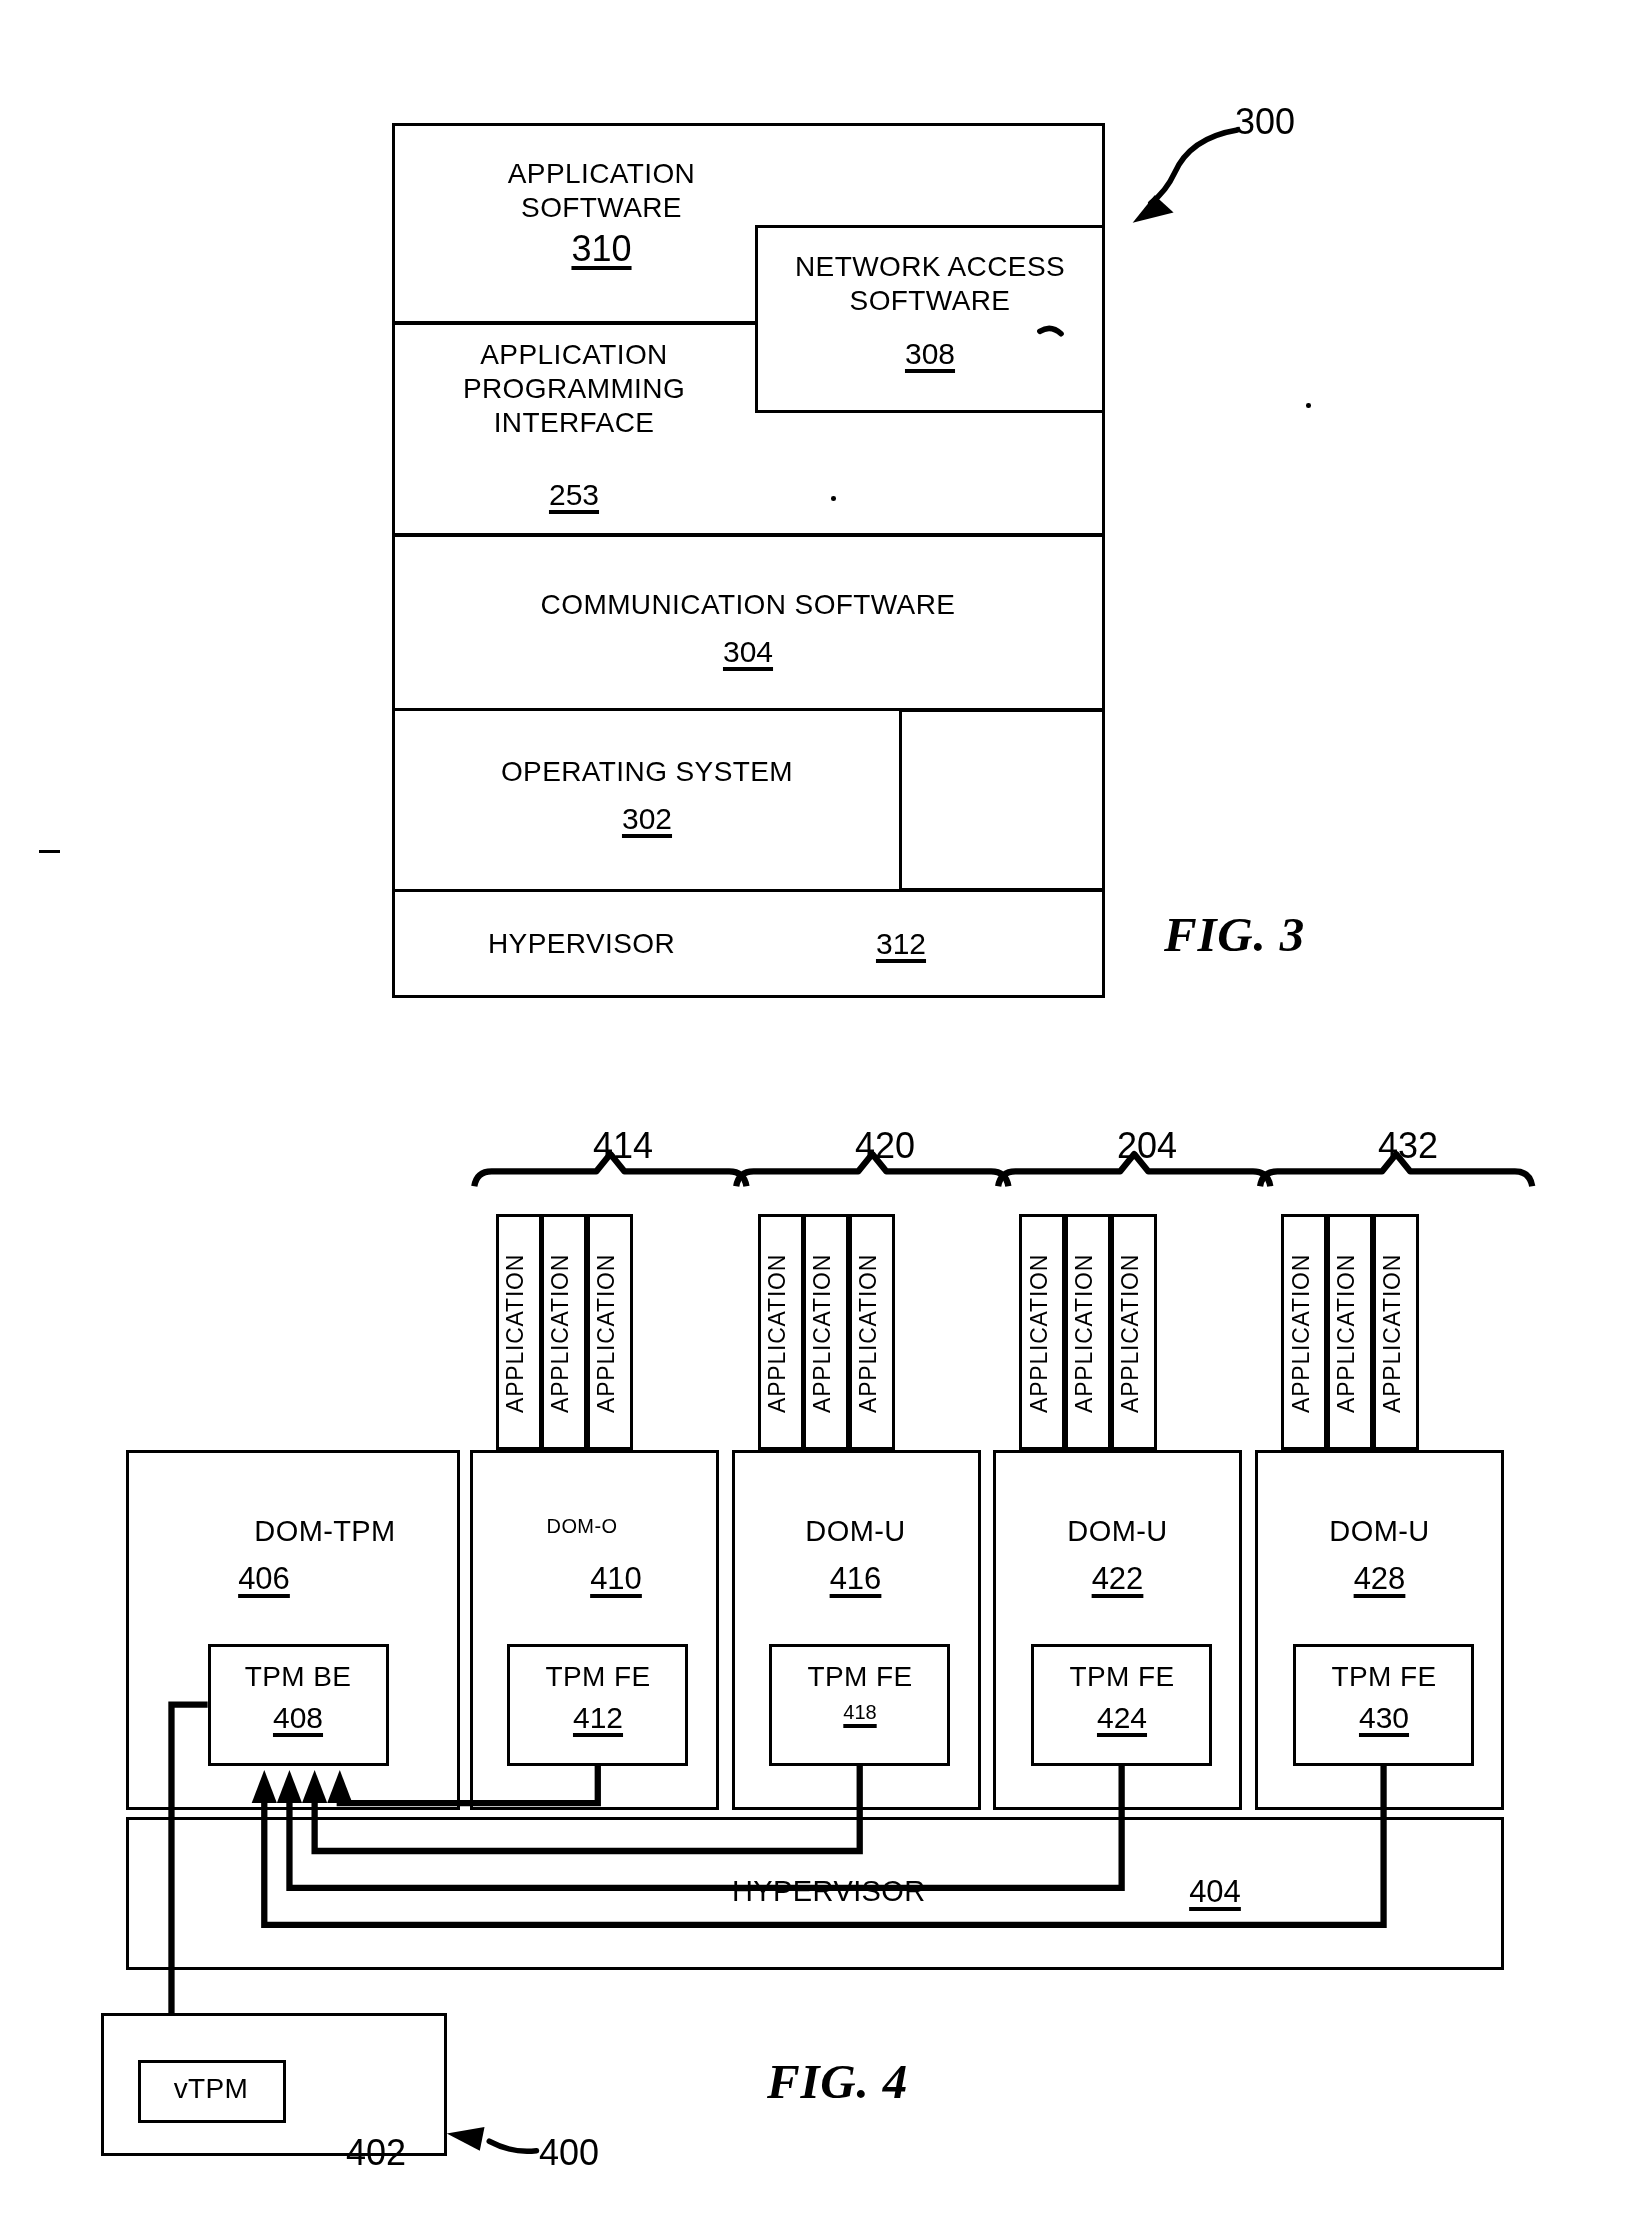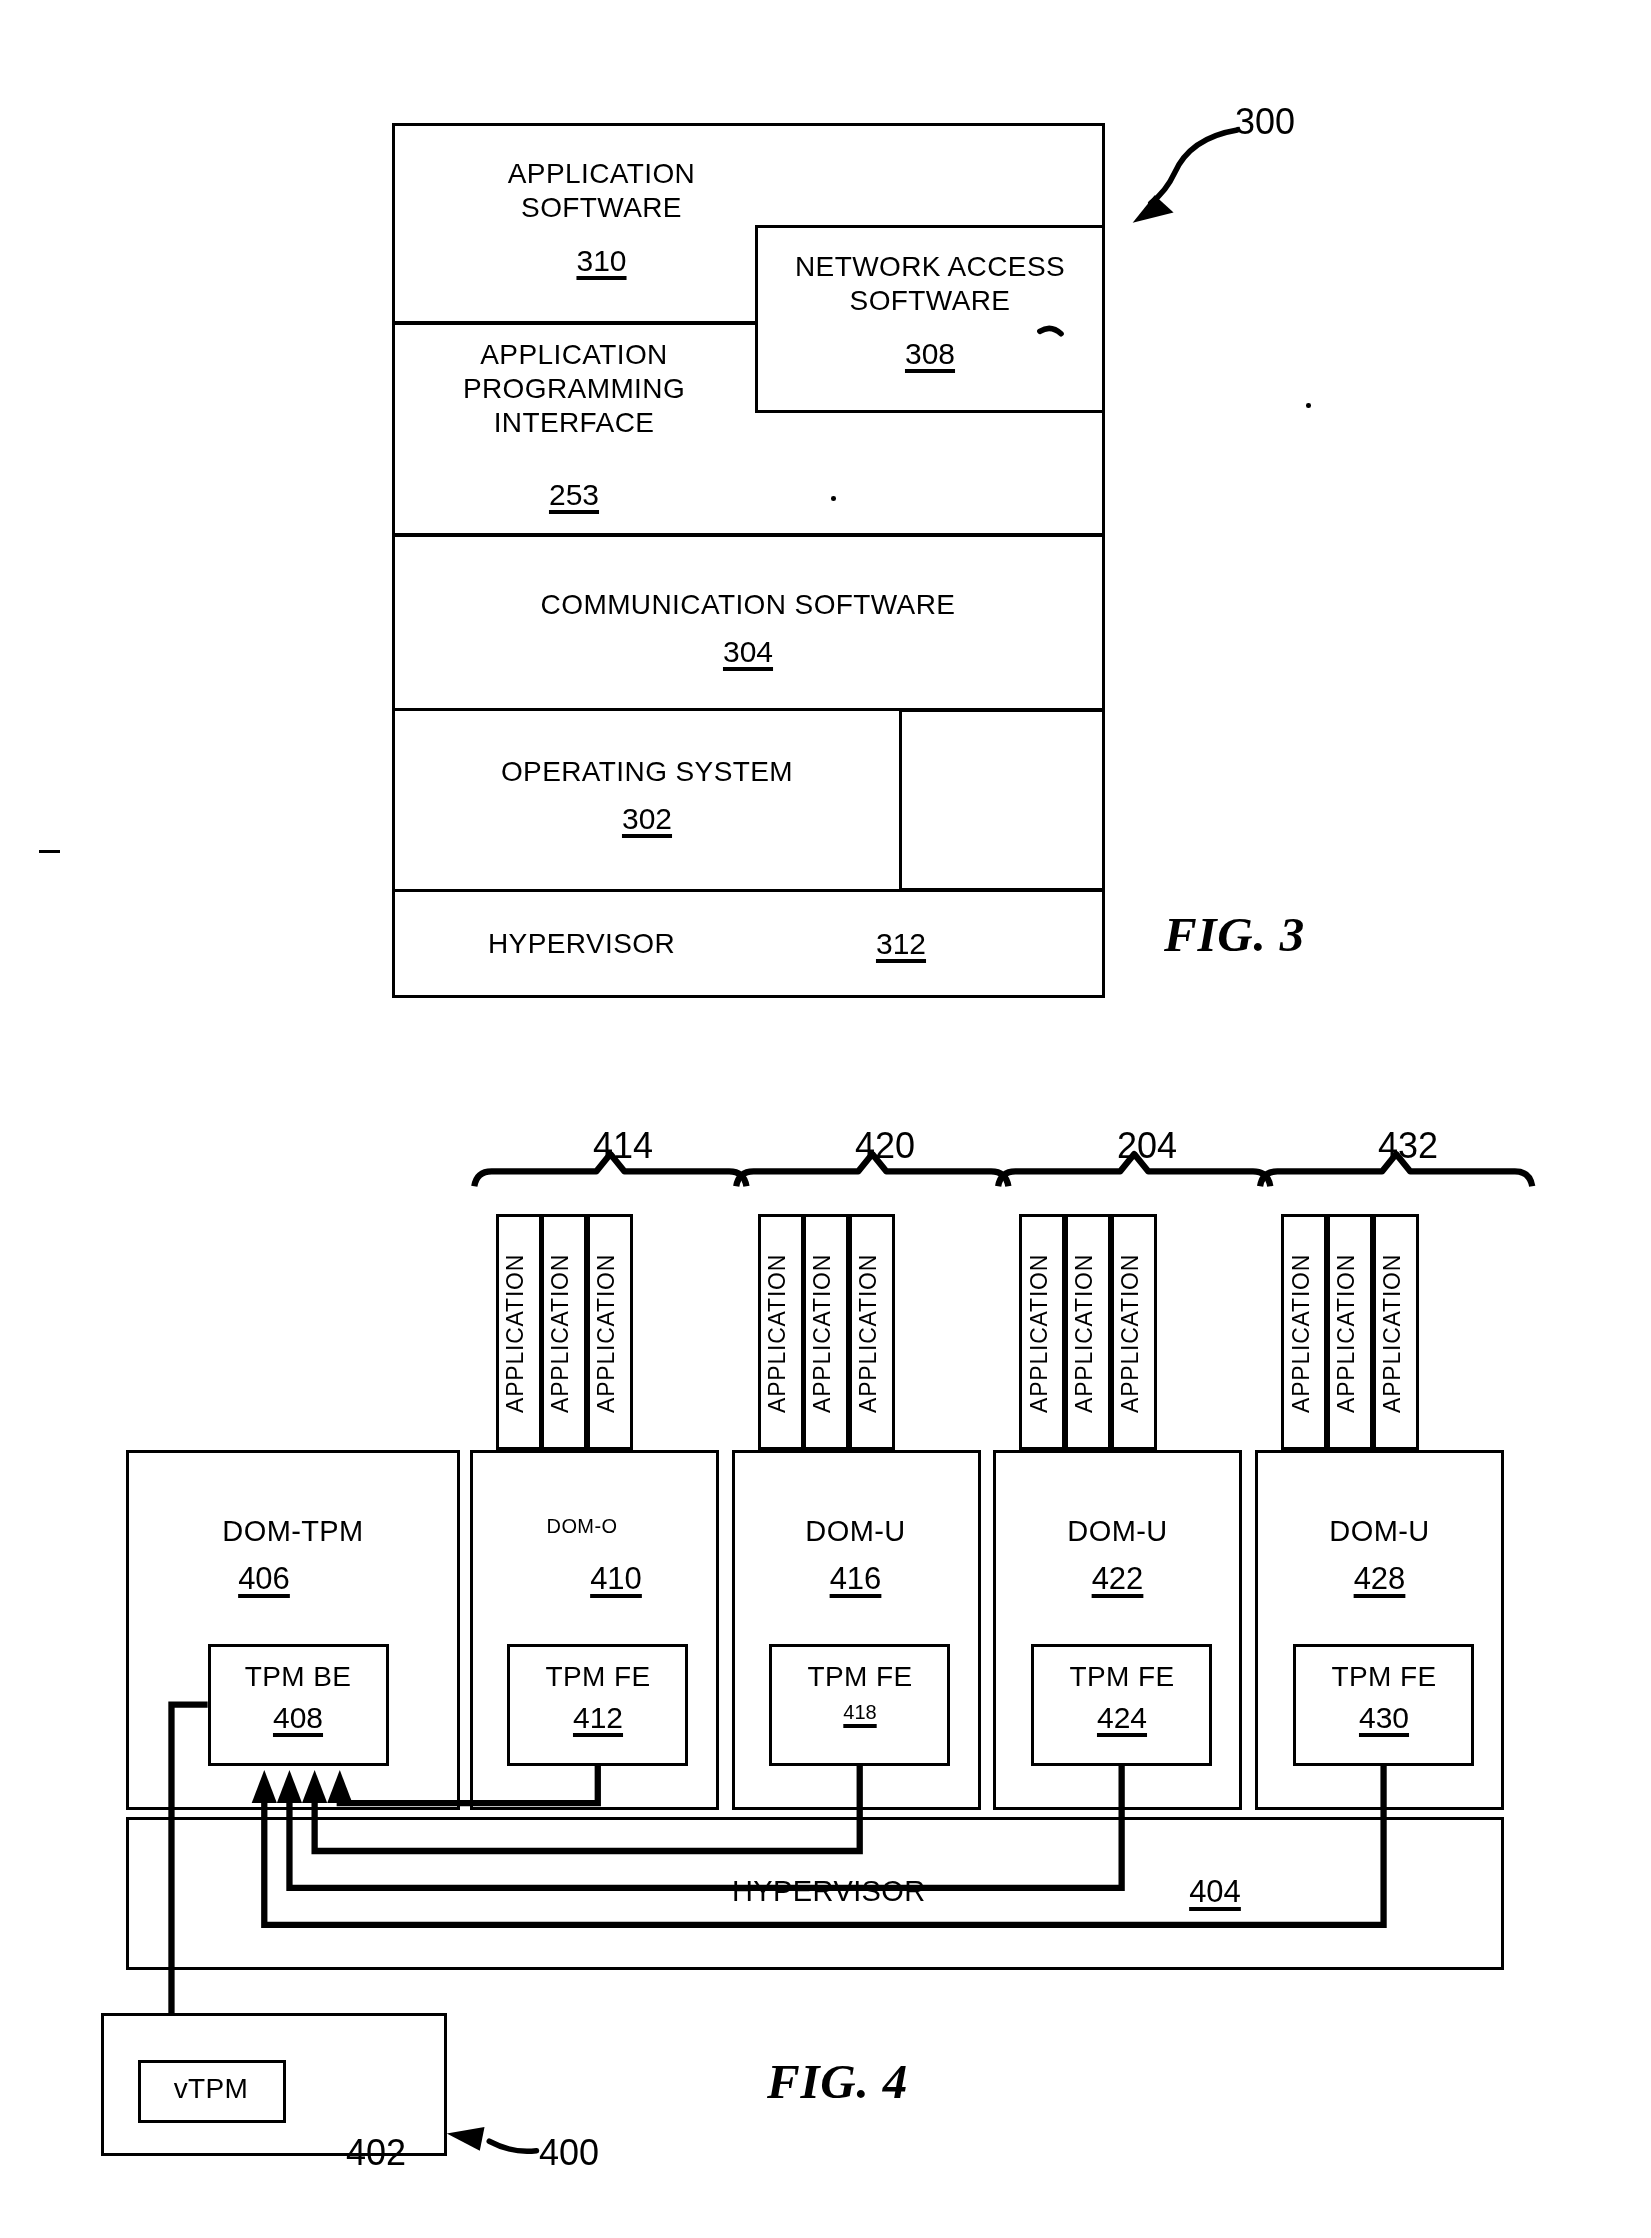--- a/index.html
+++ b/index.html
@@ -95,21 +95,21 @@
 
     <div class="box" style="left:392px; top:123px; width:713px; height:875px;"></div>
 
     <div class="hline" style="left:392px; top:321px; width:713px;"></div>
     <div class="hline" style="left:392px; top:533px; width:713px;"></div>
     <div class="hline" style="left:392px; top:708px; width:713px;"></div>
     <div class="hline" style="left:392px; top:888px; width:713px;"></div>
 
     <div class="label" style="left:440px; top:157px; width:323px; font-size:28px;">APPLICATION
 SOFTWARE</div>
-    <div class="refnum" style="left:440px; top:244px; width:323px; font-size:30px;">310</div>
+    <div class="refnum" style="left:440px; top:228px; width:323px; font-size:36px;">310</div>
 
     <div class="box" style="left:755px; top:225px; width:350px; height:188px;"></div>
     <div class="label" style="left:767px; top:250px; width:326px; font-size:28px;">NETWORK ACCESS
 SOFTWARE</div>
     <div class="refnum" style="left:767px; top:337px; width:326px; font-size:30px;">308</div>
 
     <svg class="overlay" viewBox="0 0 2099 2846" width="1651" height="2239">
       <path d="M1322 421 q14 -9 27 3" stroke="#000" stroke-width="7" fill="none" stroke-linecap="round"></path>
     </svg>
 
@@ -180,21 +180,21 @@
       <path d="M603 1508 q3 -19 22 -19 h133 l18 -22 18 22 h133 q19 0 22 19" stroke="#000" stroke-width="8" fill="none" stroke-linejoin="round"></path>
 
       <path d="M936 1508 q3 -19 22 -19 h133 l18 -22 18 22 h133 q19 0 22 19" stroke="#000" stroke-width="8" fill="none" stroke-linejoin="round"></path>
 
       <path d="M1269 1508 q3 -19 22 -19 h133 l18 -22 18 22 h133 q19 0 22 19" stroke="#000" stroke-width="8" fill="none" stroke-linejoin="round"></path>
 
       <path d="M1602 1508 q3 -19 22 -19 h133 l18 -22 18 22 h133 q19 0 22 19" stroke="#000" stroke-width="8" fill="none" stroke-linejoin="round"></path>
     </svg>
 
     <div class="box" style="left:126px; top:1450px; width:334px; height:360px;"></div>
-    <div class="label" style="left:130px; top:1514px; width:326px; font-size:29px;">DOM-TPM</div>
+    <div class="label" style="left:130px; top:1514px; width:326px; font-size:29px;padding-left:32px;">DOM-TPM</div>
     <div class="refnum" style="left:130px; top:1561px; width:268px; font-size:31px;">406</div>
     <div class="box" style="left:208px; top:1644px; width:181px; height:122px;"></div>
     <div class="label" style="left:209px; top:1660px; width:178px; font-size:28px;">TPM BE</div>
     <div class="refnum" style="left:209px; top:1701px; width:178px; font-size:30px;">408</div>
 
     <div class="box" style="left:470px; top:1450px; width:249px; height:360px;"></div>
     <div class="label" style="left:471px; top:1514px; width:222px; font-size:20px;">DOM-O</div>
     <div class="refnum" style="left:471px; top:1561px; width:290px; font-size:31px;">410</div>
     <div class="box" style="left:507px; top:1644px; width:181px; height:122px;"></div>
     <div class="label" style="left:509px; top:1660px; width:178px; font-size:28px;">TPM FE</div>

